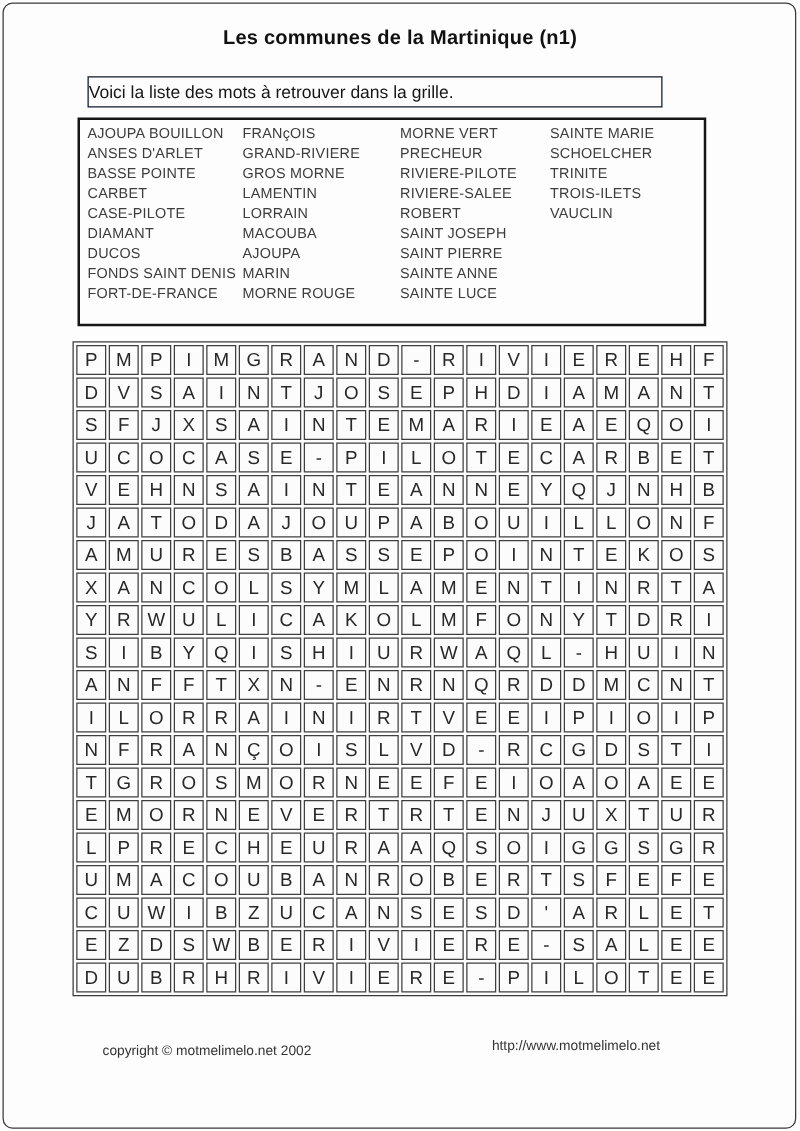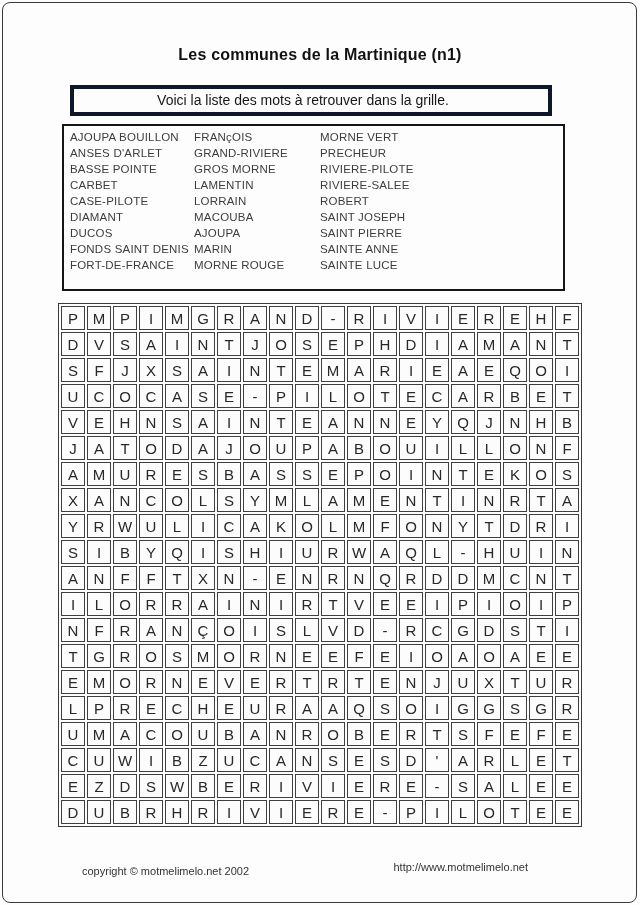--- a/index.html
+++ b/index.html
@@ -17,37 +17,37 @@
   }
   .page-border {
     position: absolute;
     left: 2px; top: 2px; right: 3px; bottom: 2px;
     border: 1px solid #3a3a3a;
     border-radius: 8px;
     pointer-events: none;
   }
   .title {
     margin: 0;
-    padding-top: 46px;
+    padding-top: 22px;
     text-align: center;
     font-size: 16px;
     font-weight: 700;
     color: #111111;
     letter-spacing: 0.2px;
   }
   .subtitle-box {
     margin-left: 70px;
     margin-top: 21px;
     width: 458px;
-    border: 4px solid #0f172a;
+    border: 1px solid #0f172a;
     background: #fdfdfd;
-    text-align: center;
+    text-align: left;
     font-size: 14px;
     color: #161616;
-    padding: 3px 16px 4px 0;
+    padding: 3px 0 4px 0;
   }
   .word-list-box {
     margin-left: 62px;
     margin-top: 8px;
     width: 493px;
     border: 2px solid #161616;
     background: #fdfdfd;
     padding: 3px 0 16px 6px;
     display: flex;
     font-size: 11.5px;
@@ -130,20 +130,27 @@
         <div class="wl-item">MORNE VERT</div>
         <div class="wl-item">PRECHEUR</div>
         <div class="wl-item">RIVIERE-PILOTE</div>
         <div class="wl-item">RIVIERE-SALEE</div>
         <div class="wl-item">ROBERT</div>
         <div class="wl-item">SAINT JOSEPH</div>
         <div class="wl-item">SAINT PIERRE</div>
         <div class="wl-item">SAINTE ANNE</div>
         <div class="wl-item">SAINTE LUCE</div>
       </div>
+      <div class="wl-col">
+        <div class="wl-item">SAINTE MARIE</div>
+        <div class="wl-item">SCHOELCHER</div>
+        <div class="wl-item">TRINITE</div>
+        <div class="wl-item">TROIS-ILETS</div>
+        <div class="wl-item">VAUCLIN</div>
+      </div>
     </div>
 
   <table class="grid">
     <tbody>
         <tr>
           <td>P</td>
           <td>M</td>
           <td>P</td>
           <td>I</td>
           <td>M</td>

